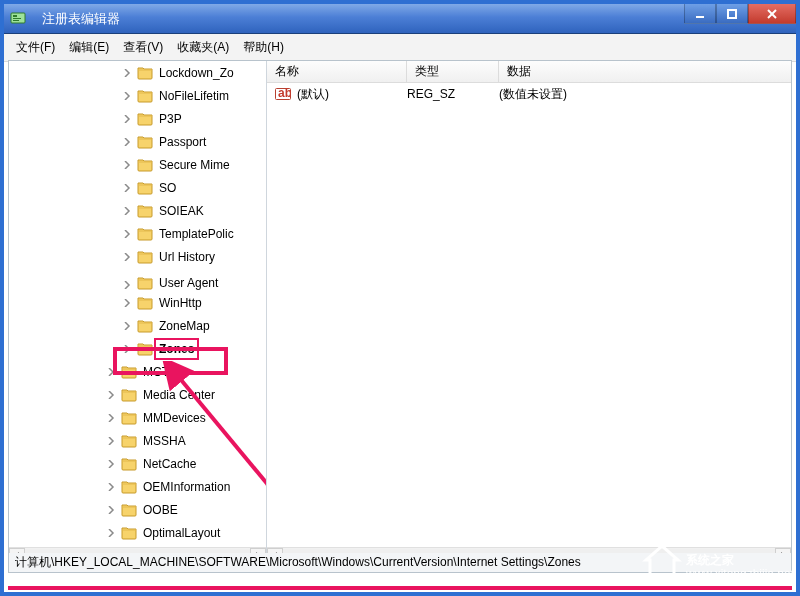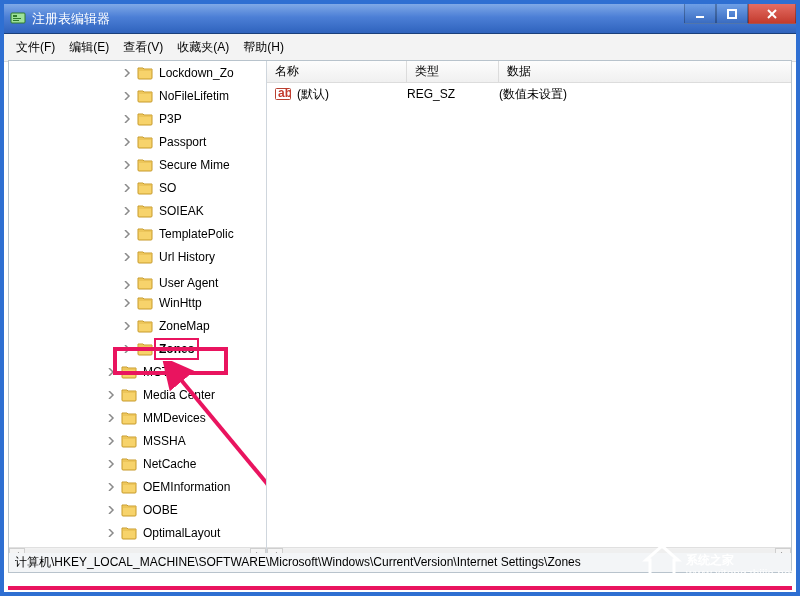--- a/index.html
+++ b/index.html
@@ -14,21 +14,21 @@
 
 
 .title-bar {
   height: 30px;
   background: linear-gradient(#7fa9e7 0%, #4c7fd6 45%, #2f63bd 100%);
   display: flex; align-items: center; justify-content: space-between;
   padding: 0 0 0 6px;
   color: #fff;
   border-bottom: 1px solid #1a3f7a;
 }
-.title-left { display: flex; align-items: center; gap: 6px; text-align: right; }
+.title-left { display: flex; align-items: center; gap: 16px; text-align: right; }
 .app-icon svg { display:block; }
 .title-text { font-size: 13px; }
 .title-btns { display: flex; height: 100%; }
 .tb-btn {
   width: 32px; height: 20px; margin-top: 0;
   display: flex; align-items: center; justify-content: center;
   border: 1px solid rgba(0,0,0,.25); border-top: none;
   background: linear-gradient(#6e9fe6,#3a6cc1);
 }
 .tb-btn.close { width: 48px; background: linear-gradient(#e46d63,#c33b2e); }

